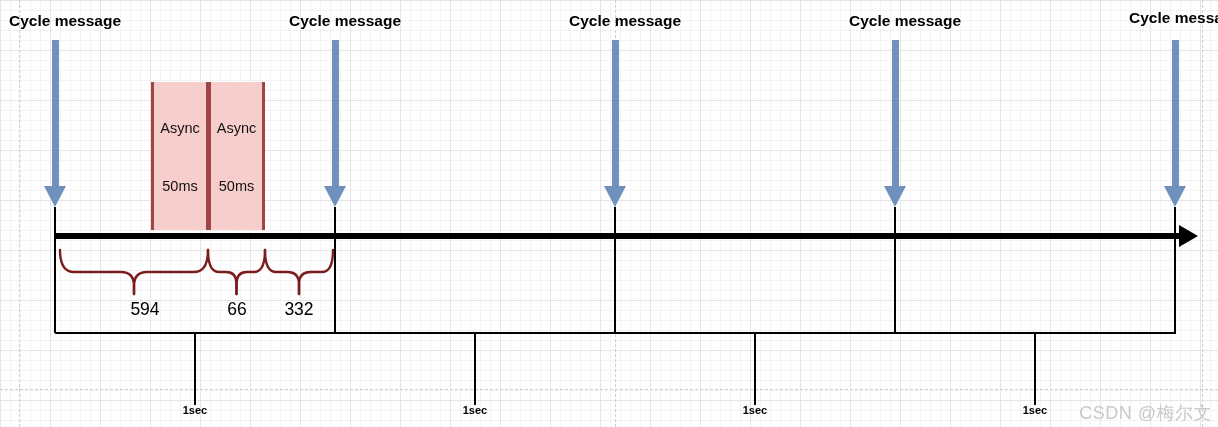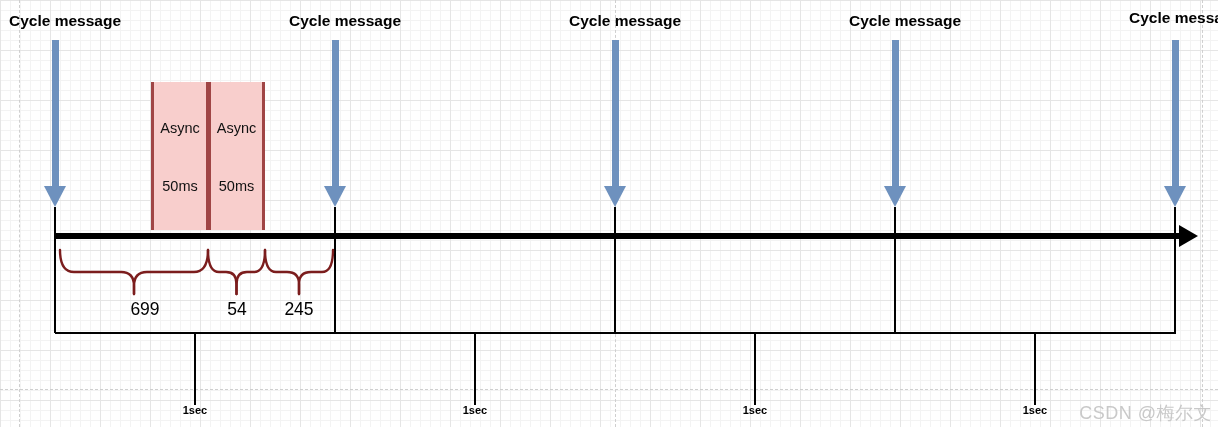--- a/index.html
+++ b/index.html
@@ -90,23 +90,23 @@
 
   <svg class="abs braces" width="1218" height="427" viewBox="0 0 1218 427">
     <path d="M60,250 Q60,272 74,272 L121,272 Q134,272 134,286 L134,294"></path>
     <path d="M208,250 Q208,272 194,272 L147,272 Q134,272 134,286 L134,294"></path>
     <path d="M208,250 Q208,272 219,272 L226,272 Q236.5,272 236.5,284 L236.5,294"></path>
     <path d="M265,250 Q265,272 254,272 L247,272 Q236.5,272 236.5,284 L236.5,294"></path>
     <path d="M265,250 Q265,272 276,272 L287,272 Q299,272 299,284 L299,294"></path>
     <path d="M333,250 Q333,272 322,272 L311,272 Q299,272 299,284 L299,294"></path>
   </svg>
 
-  <div class="abs seg-label" style="left:105px">699</div>
-  <div class="abs seg-label" style="left:197px">54</div>
-  <div class="abs seg-label" style="left:259px">245</div>
+  <div class="abs seg-label" style="left:105px">594</div>
+  <div class="abs seg-label" style="left:197px">66</div>
+  <div class="abs seg-label" style="left:259px">332</div>
 
   <div class="abs bracket-h"></div>
   <div class="abs stem" style="left:194px"></div>
   <div class="abs stem" style="left:474px"></div>
   <div class="abs stem" style="left:754px"></div>
   <div class="abs stem" style="left:1034px"></div>
 
   <div class="abs sec-label" style="left:155px">1sec</div>
   <div class="abs sec-label" style="left:435px">1sec</div>
   <div class="abs sec-label" style="left:715px">1sec</div>

